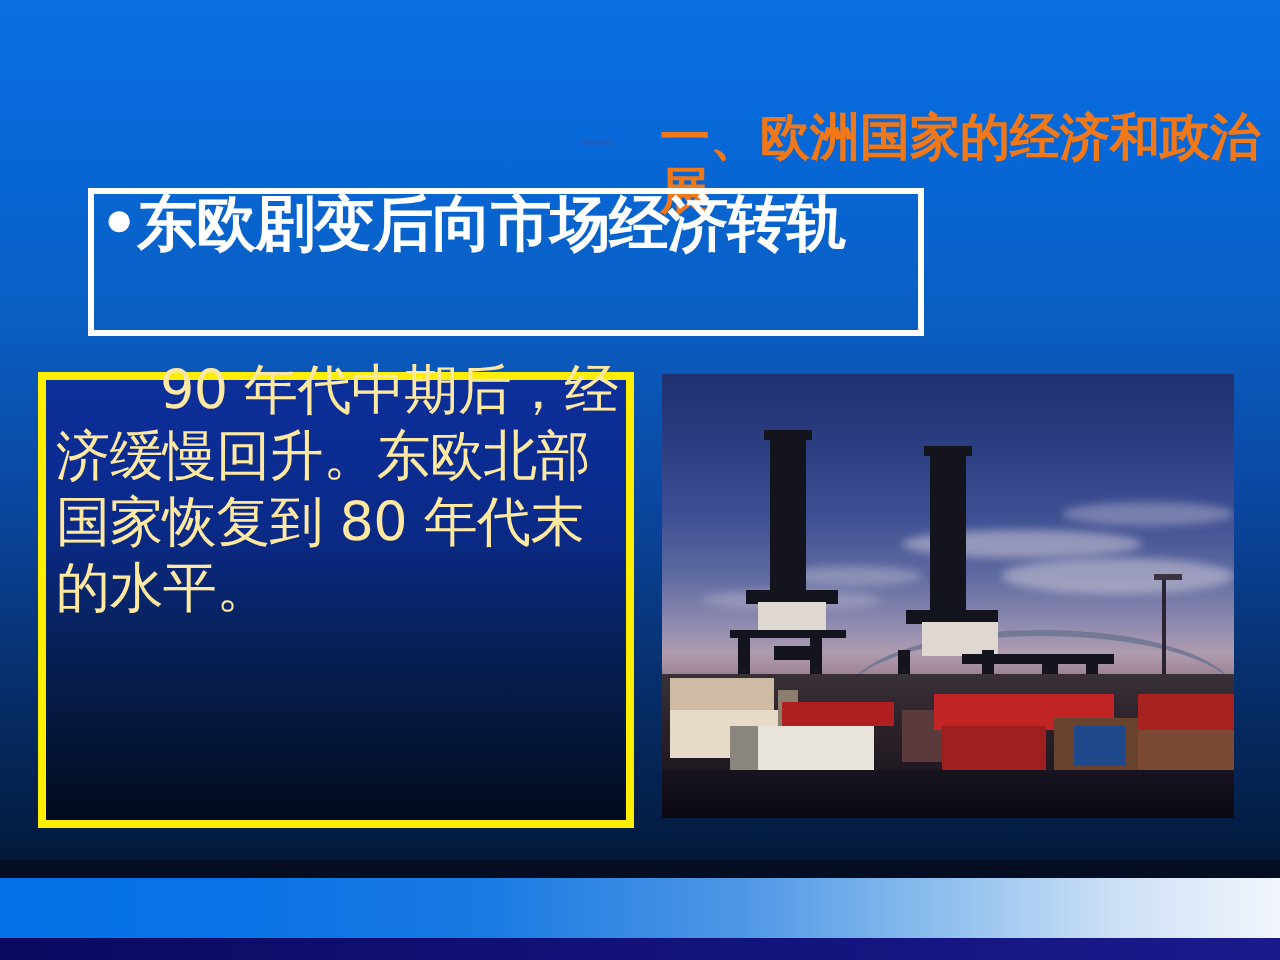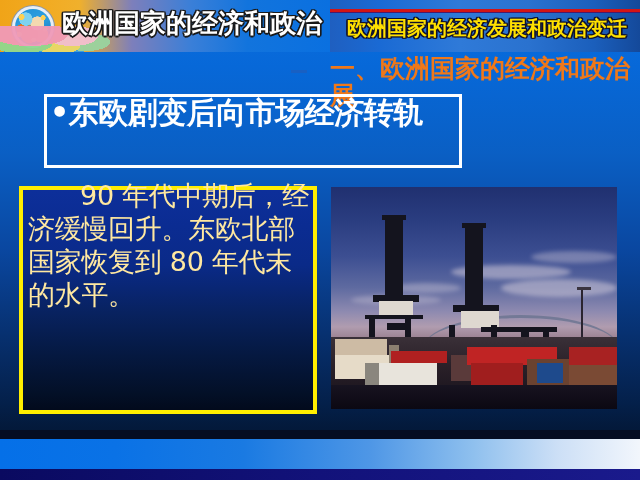--- a/index.html
+++ b/index.html
@@ -298,36 +298,20 @@
     left: 0; top: 469px;
     width: 640px; height: 11px;
     background: linear-gradient(90deg, #0a0a60 0%, #12127a 50%, #1a1a8c 100%);
   }
 </style>
 </head>
 <body>
 
 <div id="slide">
 
-  <div class="header">
-    <div class="header-bg-left"></div>
-    <div class="header-bg-right"></div>
-    <div class="header-redline"></div>
-    <div class="header-redline-2"></div>
-
-    <div class="globe">
-      <div class="globe-ring"></div>
-      <div class="globe-ball"></div>
-      <div class="globe-dots"></div>
-    </div>
-    <div class="map-shape"></div>
-
-    <div class="title-left">欧洲国家的经济和政治</div>
-    <div class="title-right">欧洲国家的经济发展和政治变迁</div>
-  </div>
 
   <div class="faint-dash"></div>
   <div class="section-heading">
     <div>一、欧洲国家的经济和政治</div>
     <div>展</div>
   </div>
 
   <div class="title-box"></div>
   <div class="title-box-text">•东欧剧变后向市场经济转轨</div>
 

